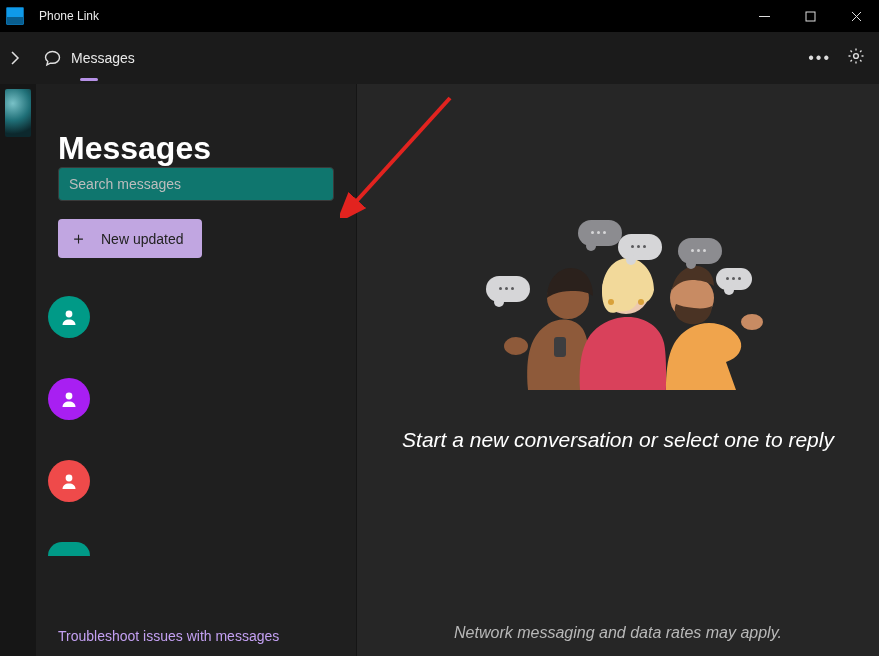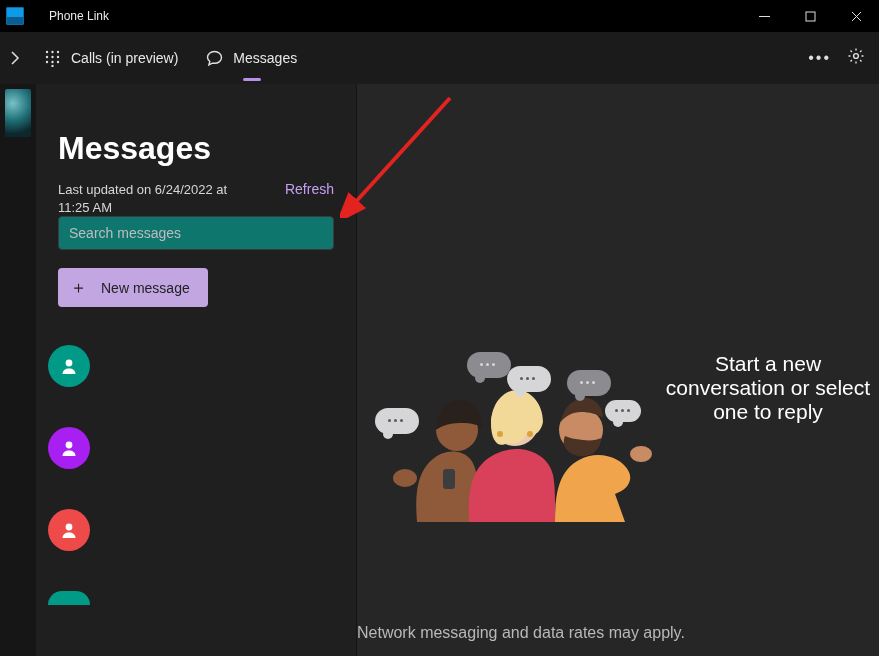--- a/index.html
+++ b/index.html
@@ -1,20 +1,20 @@
 <!DOCTYPE html>
 <html><head>
 <meta charset="utf-8">
 <style>
   * { box-sizing: border-box; margin: 0; padding: 0; font-family: "Segoe UI", Arial, sans-serif; }
   html, body { width: 879px; height: 656px; overflow: hidden; background:#1b1b1b; color:#fff; }
 
   
   .titlebar { height: 32px; background:#000; display:flex; align-items:center; justify-content:space-between; padding-left:6px; }
-  .titlebar-left { display:flex; align-items:center; gap:25px; }
+  .titlebar-left { display:flex; align-items:center; gap:15px; }
   .app-icon { width:18px; height:18px; background:linear-gradient(180deg,#0f9ae8 0%,#0f9ae8 55%,#095e8f 55%,#095e8f 100%); border-radius:1px; border:1px solid #0a6eaa; }
   .app-title { font-size:12px; color:#eaeaea; }
   .win-btns { display:flex; }
   .win-btn { width:46px; height:32px; display:flex; align-items:center; justify-content:center; color:#ddd; }
   .win-btn svg { width:11px; height:11px; }
 
   
   .topnav { height:52px; background:#1b1b1b; display:flex; align-items:center; justify-content:space-between; padding-right:14px; }
   .topnav-left { display:flex; align-items:center; }
   .chevron-forward { width:30px; display:flex; justify-content:center; }
@@ -51,21 +51,21 @@
   .avatar { width:42px; height:42px; border-radius:50%; display:flex; align-items:center; justify-content:center; }
   .avatar svg { width:18px; height:18px; fill:#fff; }
   .av-teal { background:#009a87; }
   .av-purple { background:#a81ff2; }
   .av-red { background:#ef4a4a; }
   .av-teal2 { width:42px; height:14px; border-radius:42px 42px 0 0; background:#009a87; margin-top:0; }
 
   .troubleshoot { position:absolute; bottom:12px; left:22px; font-size:14px; color:#c3a0f2; }
 
   
-  .content { flex:1; background:#262626; position:relative; display:flex; flex-direction:row; align-items:center; }
+  .content { flex:1; background:#262626; position:relative; display:flex; flex-direction:column; align-items:center;font-style:italic; }
   .illus { margin-top:128px; width:300px; height:180px; position:relative; }
 
   .conv-prompt { margin-top:36px; font-size:21px; color:#fff; text-align:center; }
   .disclaimer { position:absolute; bottom:14px; font-size:16px; color:#b8b8b8; }
 
   
   .arrow { position:absolute; top:88px; left:340px; pointer-events:none; }
 
   
   .bubble { position:absolute; border-radius:16px; }
@@ -106,37 +106,20 @@
 </div>
 
 <div class="topnav">
   <div class="topnav-left">
     <div class="chevron-forward">
       <svg width="10" height="14" viewBox="0 0 10 14">
           <polyline points="2,1 8,7 2,13" fill="none" stroke="#e0e0e0" stroke-width="1.5"></polyline>
         </svg>
     </div>
     <div class="nav-items">
-      <div class="nav-item">
-        <span class="nav-icon">
-          <svg viewBox="0 0 17 17">
-            <circle cx="3" cy="2" r="1.2" fill="#e0e0e0"></circle>
-              <circle cx="8.5" cy="2" r="1.2" fill="#e0e0e0"></circle>
-              <circle cx="14" cy="2" r="1.2" fill="#e0e0e0"></circle>
-            <circle cx="3" cy="7" r="1.2" fill="#e0e0e0"></circle>
-              <circle cx="8.5" cy="7" r="1.2" fill="#e0e0e0"></circle>
-              <circle cx="14" cy="7" r="1.2" fill="#e0e0e0"></circle>
-            <circle cx="3" cy="12" r="1.2" fill="#e0e0e0"></circle>
-              <circle cx="8.5" cy="12" r="1.2" fill="#e0e0e0"></circle>
-              <circle cx="14" cy="12" r="1.2" fill="#e0e0e0"></circle>
-            <circle cx="8.5" cy="16" r="1.2" fill="#e0e0e0"></circle>
-          </svg>
-        </span>
-        <span>Calls (in preview)</span>
-      </div>
       <div class="nav-item active">
         <span class="nav-icon">
           <svg viewBox="0 0 17 17">
               <path d="M8.5 1.5c-4 0-7 2.6-7 5.8 0 1.7.9 3.2 2.3 4.2l-.9 3.3 3.4-1.7c.7.1 1.4.2 2.2.2 4 0 7-2.6 7-5.8s-3-6-7-6z" fill="none" stroke="#e0e0e0" stroke-width="1.4"></path>
             </svg>
         </span>
         <span>Messages</span>
       </div>
     </div>
   </div>
@@ -154,32 +137,28 @@
 <div class="main">
 
   <div class="left-strip">
     <div class="device-thumb">
       <div class="device-thumb-inner"></div>
     </div>
   </div>
 
   <div class="sidebar">
     <div class="page-title">Messages</div>
-    <div class="meta-row">
-      <div class="last-updated">Last updated on 6/24/2022 at 11:25 AM</div>
-      <div class="refresh">Refresh</div>
-    </div>
 
     <div class="search-box">
       <input type="text" placeholder="Search messages" style="">
     </div>
 
     <button class="new-msg-btn">
       <span class="plus">＋</span>
-      <span>New message</span>
+      <span>New updated</span>
     </button>
 
     <div class="convo-list">
       <div class="avatar av-teal">
         <svg viewBox="0 0 18 18">
             <circle cx="9" cy="6" r="3.4"></circle>
             <path d="M2.5 17c0-3.6 2.9-5.6 6.5-5.6s6.5 2 6.5 5.6"></path>
           </svg>
       </div>
       <div class="avatar av-purple">
@@ -190,20 +169,21 @@
       </div>
       <div class="avatar av-red">
         <svg viewBox="0 0 18 18">
             <circle cx="9" cy="6" r="3.4"></circle>
             <path d="M2.5 17c0-3.6 2.9-5.6 6.5-5.6s6.5 2 6.5 5.6"></path>
           </svg>
       </div>
       <div class="av-teal2"></div>
     </div>
 
+    <div class="troubleshoot">Troubleshoot issues with messages</div>
   </div>
 
   <div class="content">
 
     <div class="illus">
       <svg viewBox="0 0 300 180" width="300" height="180">
 
         <path d="M60 178c-3-36 3-55 20-66 10-6 25-7 34 4 0 0 6 7 6 22l3 40z" fill="#8e5a3a"></path>
         <circle cx="100" cy="86" r="21" fill="#8e5a3a"></circle>
         <path d="M79 86c0-18 11-30 24-30 15 0 22 14 22 28-4-3-9-5-22-5s-20 4-24 7z" fill="#2b211c"></path>

